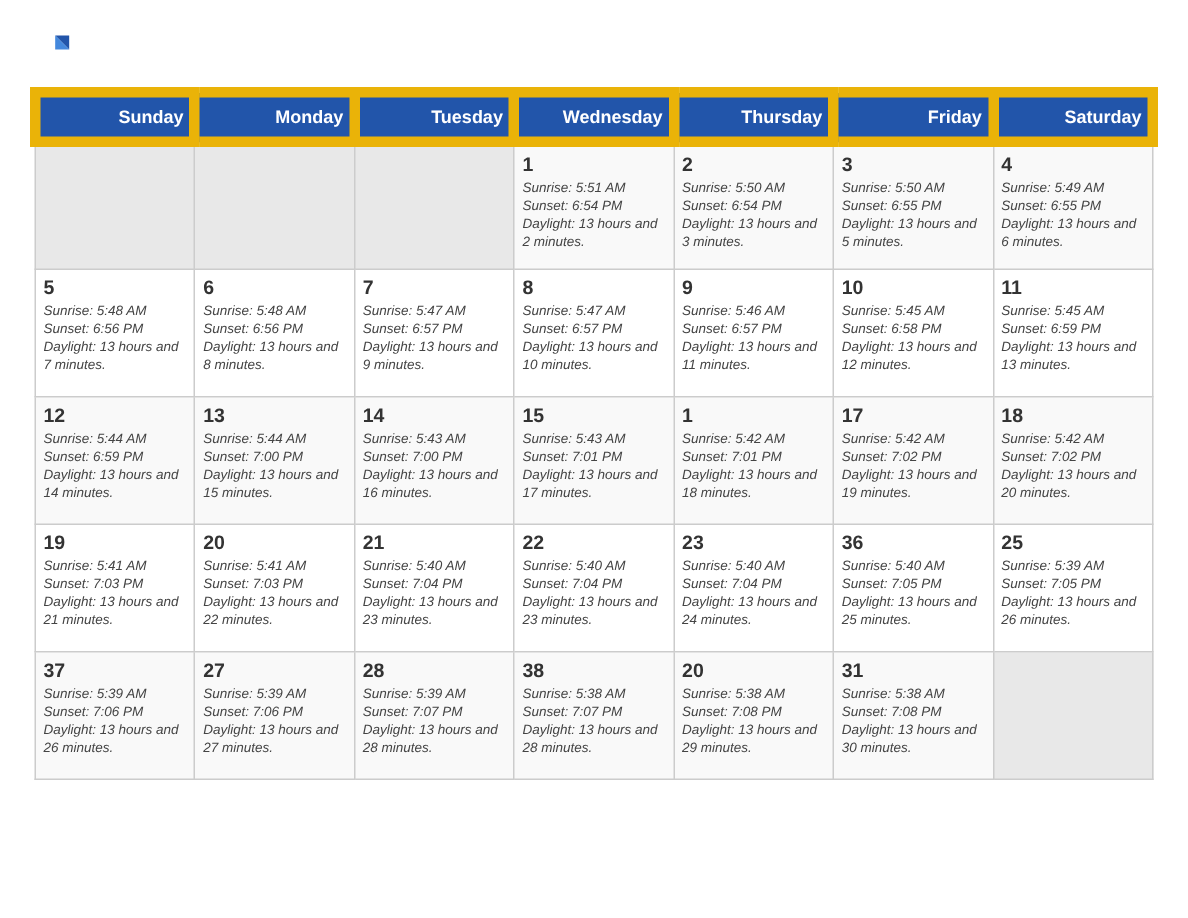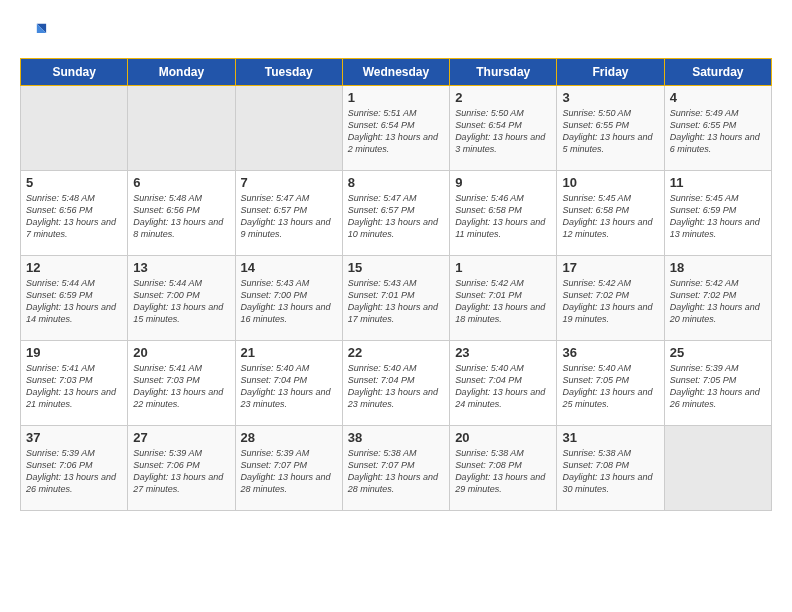--- a/index.html
+++ b/index.html
@@ -60,22 +60,22 @@
       width: 100%;
       border-collapse: collapse;
       table-layout: fixed;
     }
     thead th {
       background-color: #2255aa;
       color: white;
       padding: 6px 4px;
       font-size: 12px;
       font-weight: bold;
-      text-align: center;
-      border: 1px solid #eab308;
+      text-align: right;
+      border: 7px solid #eab308;
     }
     tbody td {
       vertical-align: top;
       padding: 4px 5px;
       font-size: 9.5px;
       color: #333;
       border: 1px solid #ccc;
       height: 85px;
       background: white;
     }
@@ -190,21 +190,21 @@
           <td>
             <div class="day-number">8</div>
             <div class="day-info">Sunrise: 5:47 AM
 Sunset: 6:57 PM
 Daylight: 13 hours
 and 10 minutes.</div>
           </td>
           <td>
             <div class="day-number">9</div>
             <div class="day-info">Sunrise: 5:46 AM
-Sunset: 6:58 PM
+Sunset: 6:57 PM
 Daylight: 13 hours
 and 11 minutes.</div>
           </td>
           <td>
             <div class="day-number">10</div>
             <div class="day-info">Sunrise: 5:45 AM
 Sunset: 6:58 PM
 Daylight: 13 hours
 and 12 minutes.</div>
           </td>

